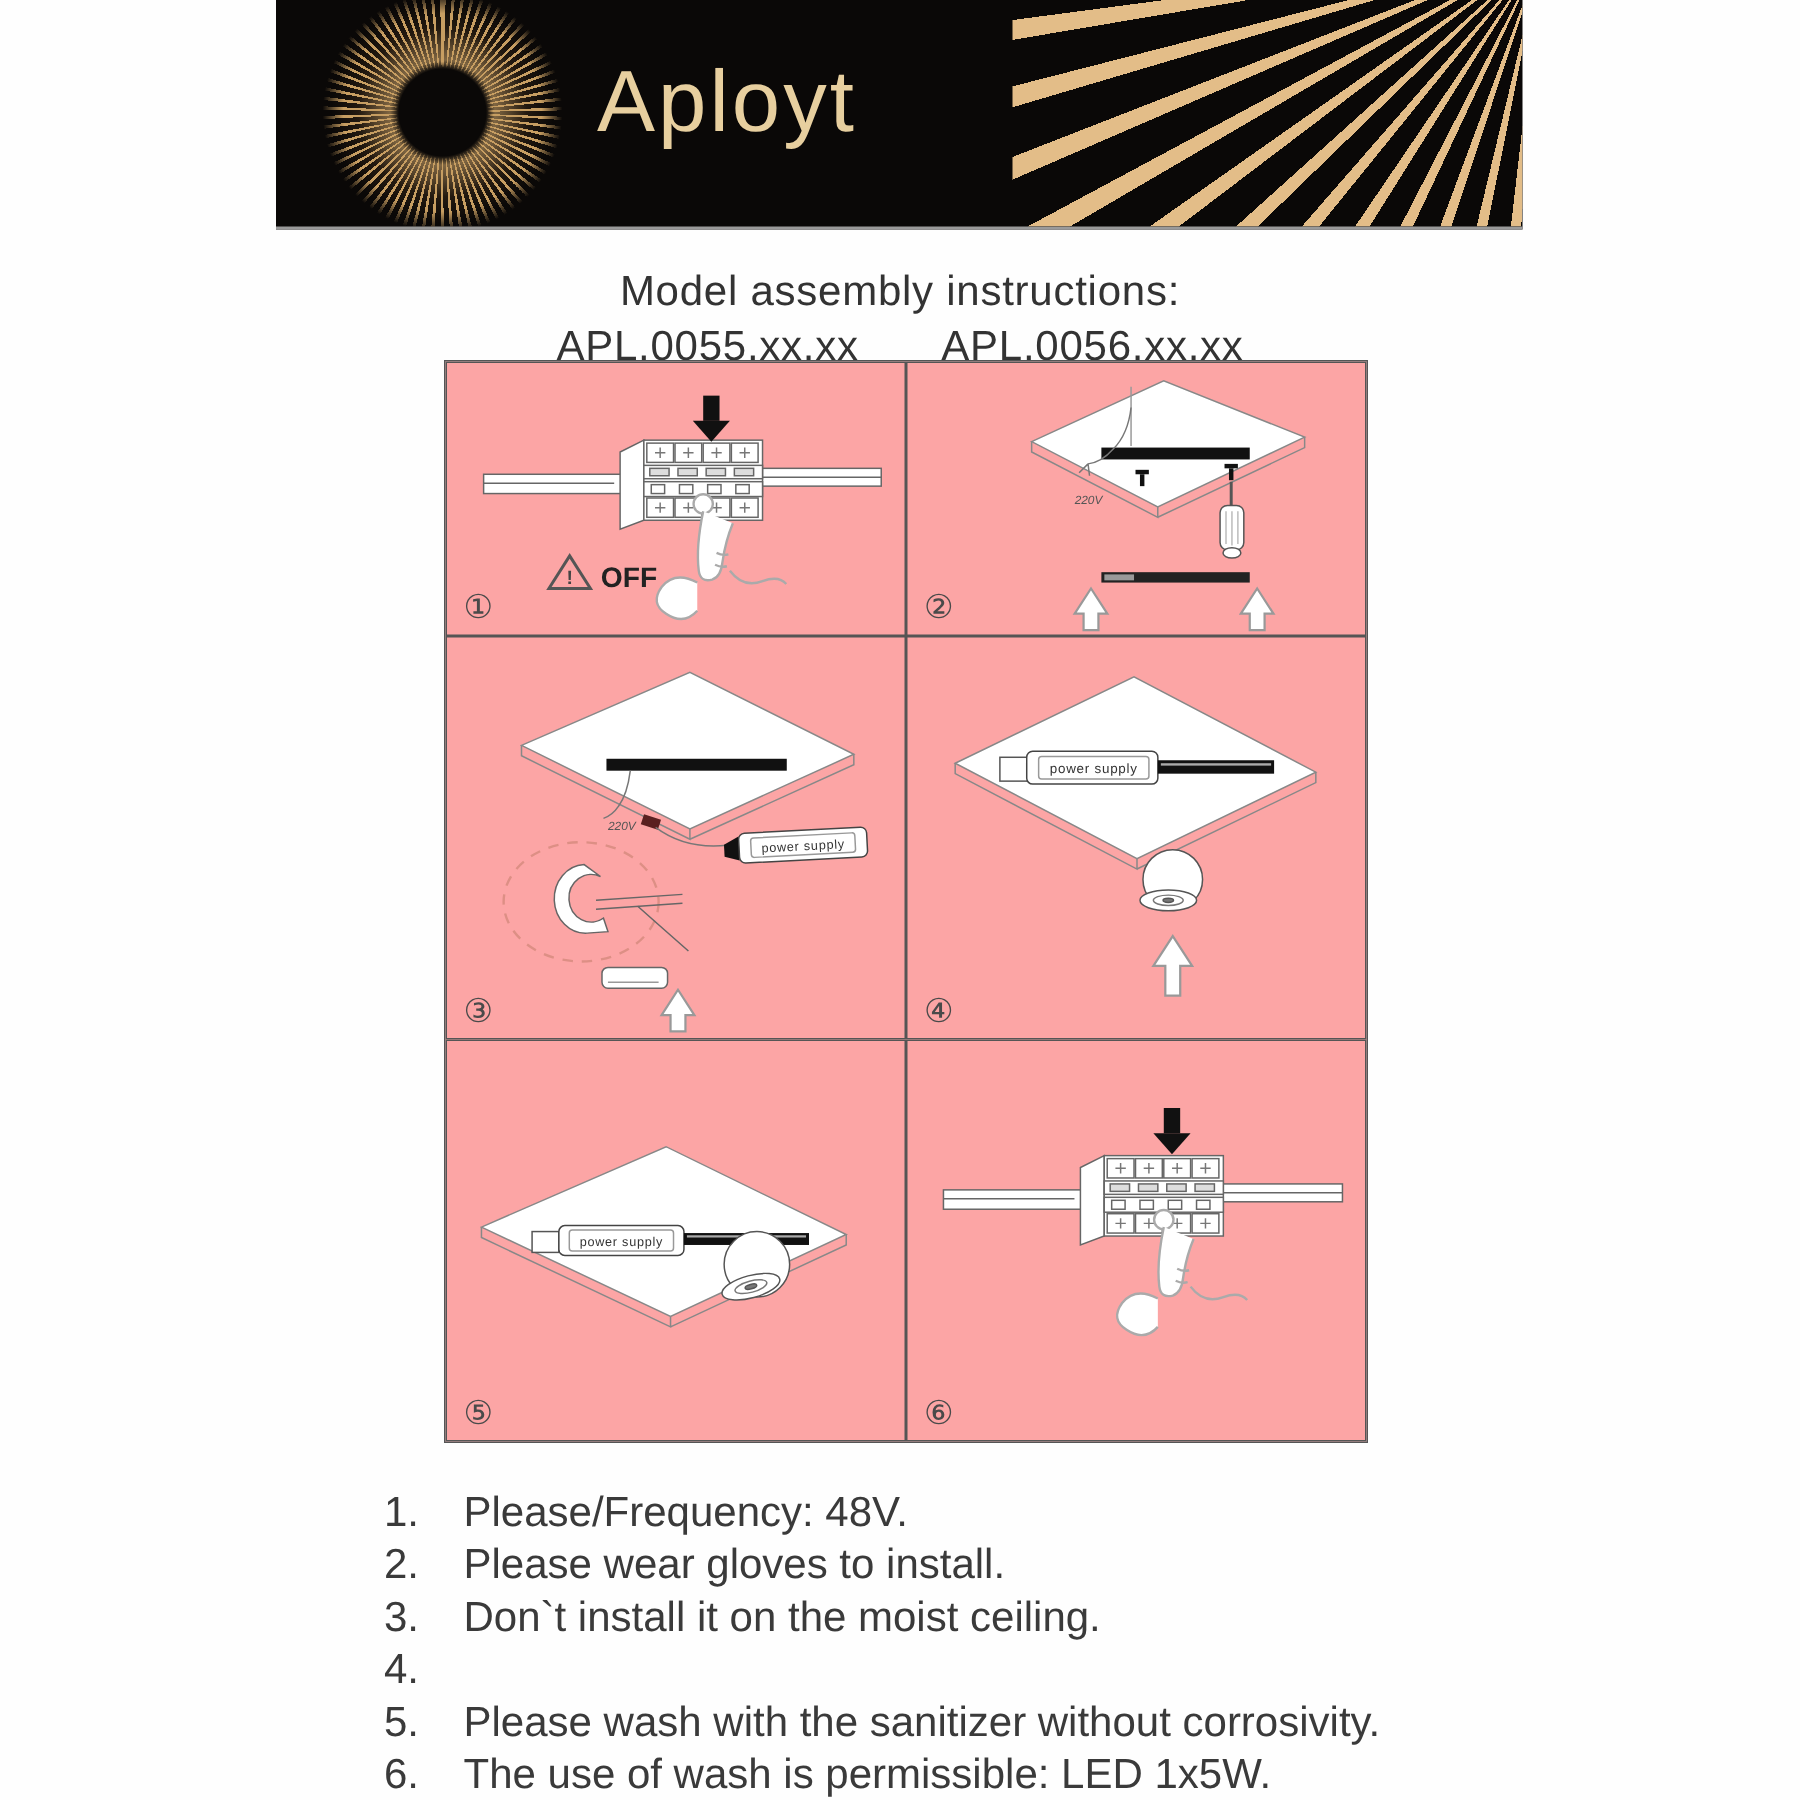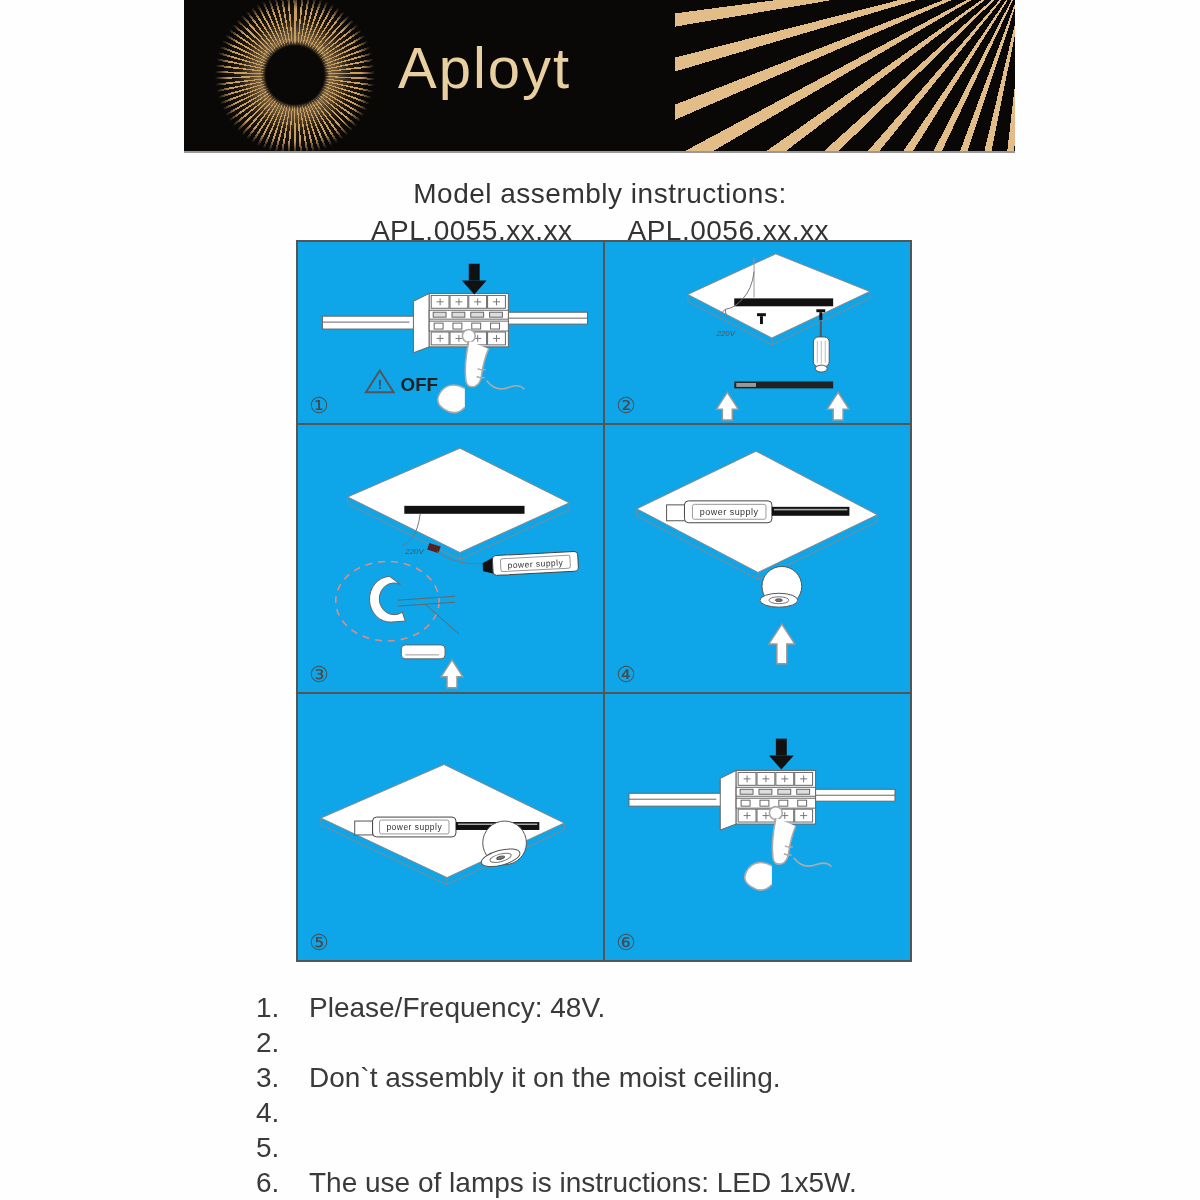--- a/index.html
+++ b/index.html
@@ -24,21 +24,21 @@
   
   .title-block{position:absolute;left:0;top:178px;width:100%;text-align:center;color:#333;}
   .title-line{font-size:28px;letter-spacing:.5px;}
   .models-line{font-size:28px;margin-top:5px;letter-spacing:.5px;}
   .model-right{margin-left:55px;}
 
   
   .grid{position:absolute;left:296px;top:240px;width:614px;
         display:grid;grid-template-columns:307px 307px;grid-template-rows:183px 269px 268px;
         border:1px solid #555;}
-  .panel{position:relative;border:1px solid #555;background:#0ea5e9;}
+  .panel{position:relative;border:1px solid #555;background:#fca5a5;}
   .panel svg{display:block;width:100%;height:100%;}
   .step-num{position:absolute;left:11px;bottom:6px;font-size:22px;color:#4a4a4a;
             font-family:"DejaVu Sans",sans-serif;line-height:1;}
 
   
   .notes{position:absolute;left:256px;top:994px;width:760px;}
   .note{display:flex;margin-bottom:7px;font-size:28px;line-height:28px;color:#3a3a3a;}
   .note-num{width:53px;flex:none;}
 
   svg text{font-family:"Liberation Sans",sans-serif;}
@@ -298,30 +298,32 @@
     </div>
   </div>
 
   <div class="notes">
     <div class="note">
       <span class="note-num">1.</span>
       <span>Please/Frequency: 48V.</span>
     </div>
     <div class="note">
       <span class="note-num">2.</span>
+      <span>Please wear gloves to install.</span>
     </div>
     <div class="note">
       <span class="note-num">3.</span>
-      <span>Don`t assembly it on the moist ceiling.</span>
+      <span>Don`t install it on the moist ceiling.</span>
     </div>
     <div class="note">
       <span class="note-num">4.</span>
     </div>
     <div class="note">
       <span class="note-num">5.</span>
+      <span>Please wash with the sanitizer without corrosivity.</span>
     </div>
     <div class="note">
       <span class="note-num">6.</span>
-      <span>The use of lamps is instructions: LED 1x5W.</span>
+      <span>The use of wash is permissible: LED 1x5W.</span>
     </div>
   </div>
 
 </div>
 
 </body></html>

